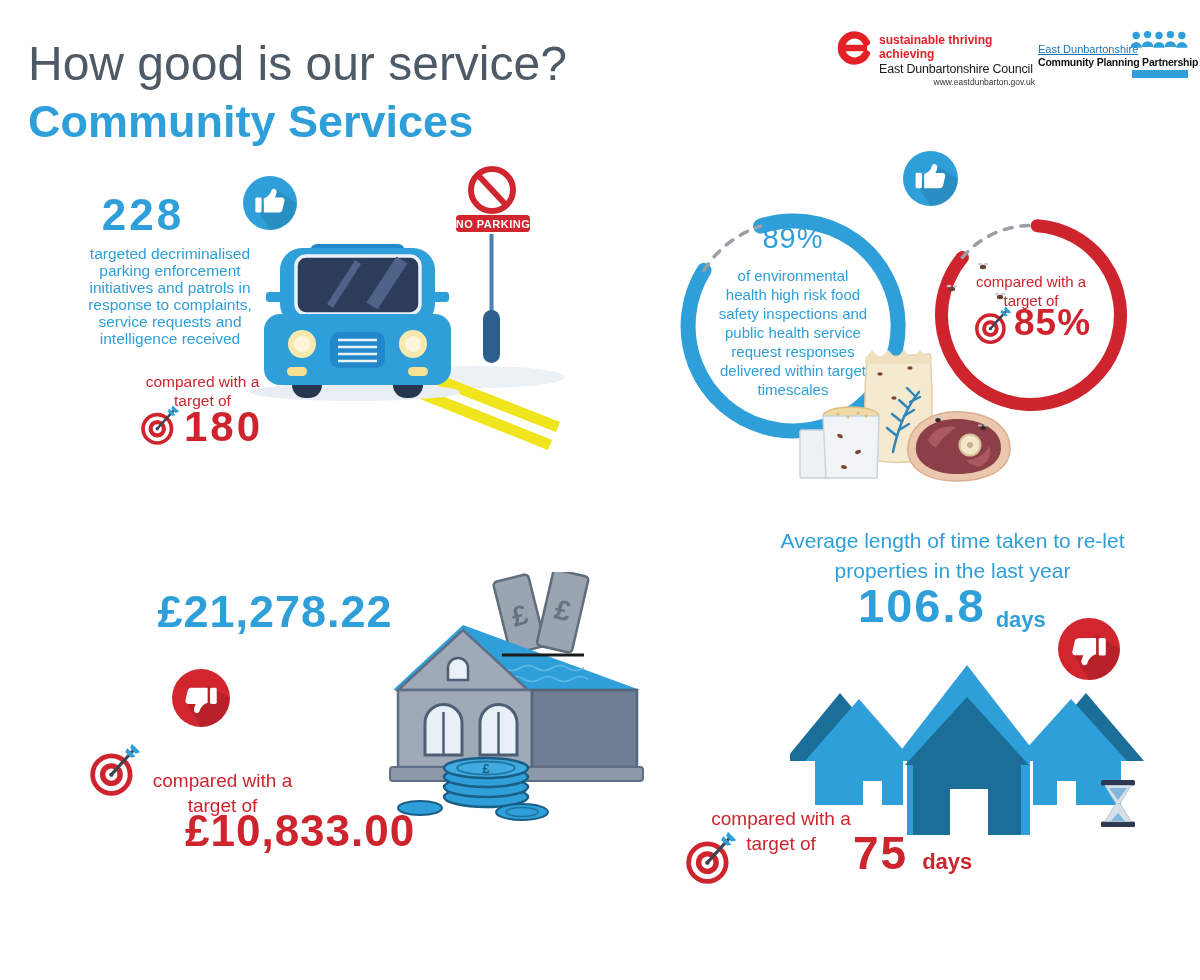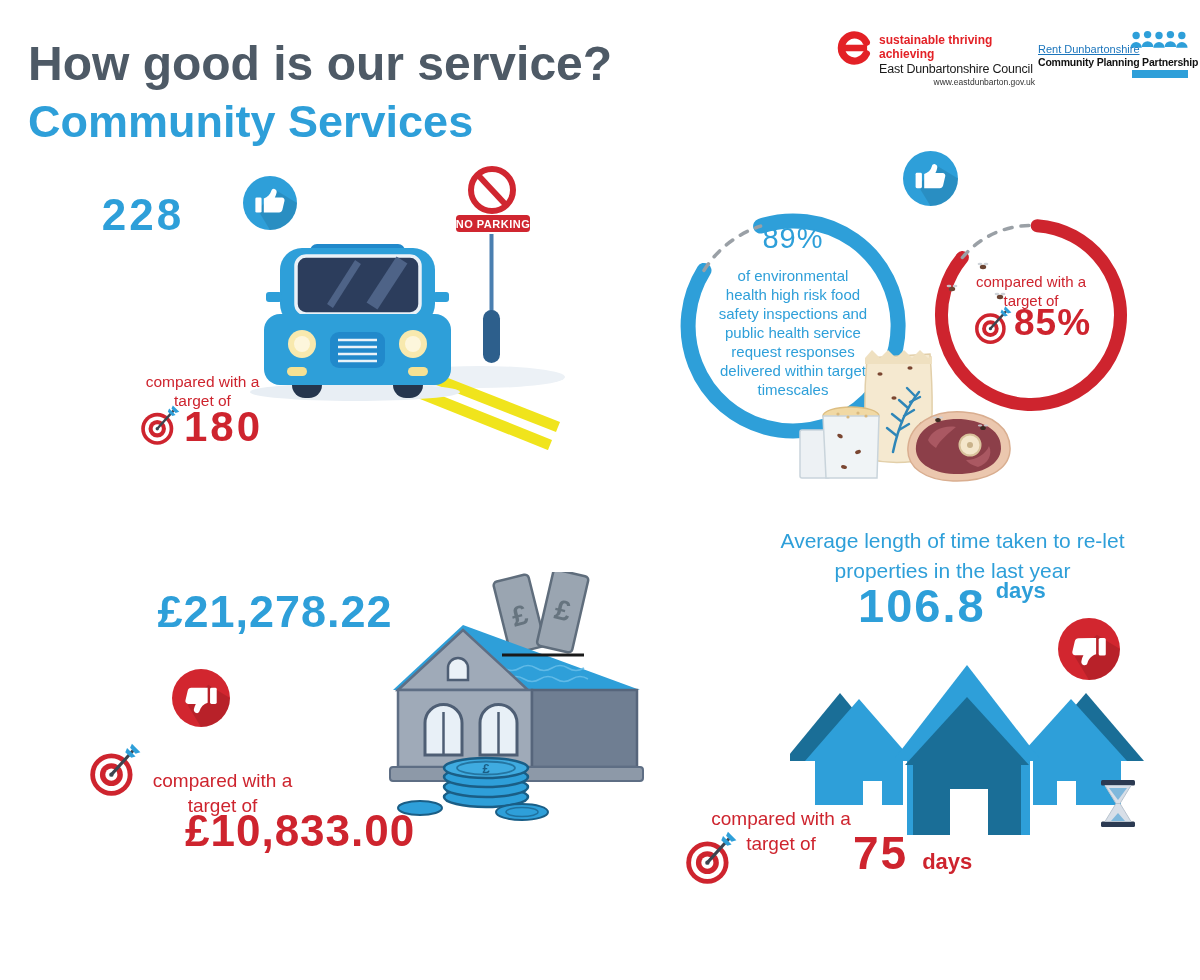--- a/index.html
+++ b/index.html
@@ -8,21 +8,21 @@
   }
   *{margin:0;padding:0;box-sizing:border-box}
   body{background:#fff;font-family:"Liberation Sans",sans-serif}
   #canvas{position:relative;width:1200px;height:980px;background:#fff;overflow:hidden}
   .abs{position:absolute}
   .pre{white-space:pre-line}
   .blue{color:var(--blue)} .red{color:var(--red)}
   .ctr{text-align:center}
 
   
-  #title{left:28px;top:36px;font-size:48px;color:var(--slate);letter-spacing:0;font-weight:700}
+  #title{left:28px;top:36px;font-size:48px;color:var(--slate);letter-spacing:0;font-weight:400}
   #subtitle{left:28px;top:96px;font-size:45px;color:var(--blue);font-weight:700}
 
   
   #logo-council{left:836px;top:30px;display:flex;gap:7px}
   #logo-council .txt{width:156px}
   #logo-council .tagline{font-size:12px;color:#E32126;font-weight:700;margin-top:3px}
   #logo-council .cname{font-size:12.5px;color:#1a1a1a;font-weight:400;margin-top:1px;letter-spacing:-.2px}
   #logo-council .curl{font-size:8.5px;color:#333;text-align:right;margin-top:1px}
 
   
@@ -59,21 +59,21 @@
   #rt-title{left:130px;top:551px;width:305px;font-size:20.5px;font-weight:400}
   #rt-value{left:115px;top:586px;width:320px;font-size:45px;font-weight:700;letter-spacing:1px}
   #rt-thumb{left:172px;top:669px}
   #rt-house{left:388px;top:572px}
   #rt-target-icon{left:86px;top:742px}
   #rt-compare{left:145px;top:768px;width:155px;font-size:19px;line-height:25px}
   #rt-target{left:185px;top:806px;font-size:44px;font-weight:700;letter-spacing:1px}
 
   
   #rl-title{left:755px;top:526px;width:395px;font-size:21px;line-height:30px}
-  #rl-value-row{left:858px;top:578px;display:flex;align-items:flex-start;gap:10px}
+  #rl-value-row{left:858px;top:578px;display:flex;align-items:flex-end;gap:10px}
   #rl-value-row .big{font-size:47px;font-weight:700;letter-spacing:2px}
   #rl-value-row .unit{font-size:22px;font-weight:700}
   #rl-thumb{left:1058px;top:618px}
   #rl-houses{left:790px;top:655px}
   #rl-hourglass{left:1101px;top:780px}
   #rl-compare{left:702px;top:806px;width:158px;font-size:19px;line-height:25px}
   #rl-target-icon{left:682px;top:830px}
   #rl-target-row{left:853px;top:826px;display:flex;align-items:baseline;gap:14px}
   #rl-target-row .big{font-size:46px;font-weight:700;letter-spacing:2px}
   #rl-target-row .unit{font-size:22px;font-weight:700}
@@ -106,34 +106,40 @@
         <circle cx="20" cy="5" r="4.2"></circle>
           <path d="M13.5 19 a6.5 6.5 0 0 1 13 0 z"></path>
         <circle cx="33" cy="6" r="4.2"></circle>
           <path d="M26.5 20 a6.5 6.5 0 0 1 13 0 z"></path>
         <circle cx="46" cy="5" r="4.2"></circle>
           <path d="M39.5 19 a6.5 6.5 0 0 1 13 0 z"></path>
         <circle cx="59" cy="6" r="4.2"></circle>
           <path d="M52.5 20 a6.5 6.5 0 0 1 13 0 z"></path>
       </g>
     </svg>
-    <div id="cpp-line1">Rent Dunbartonshire</div>
+    <div id="cpp-line1">East Dunbartonshire</div>
     <div id="cpp-line2">Community Planning Partnership</div>
     <div id="cpp-bar"></div>
   </div>
 
   <div class="abs ctr blue" id="pk-value">228</div>
 
   <svg class="abs" id="pk-thumb" width="54" height="54" viewBox="0 0 48 48">
     <circle cx="24" cy="24" r="24" fill="#2E9FD9"></circle>
     <path d="M24 48 A24 24 0 0 0 48 24 L30 13 L13 30 Z" fill="rgba(0,0,0,0.10)"></path>
     <rect x="11" y="19" width="5.5" height="13.5" rx="1.2" fill="#fff"></rect>
     <path d="M18.5 32.5 L18.5 20 C21.8 19 24.3 16.5 25.2 13.2 C25.5 12 26.7 11.2 27.9 11.5 C29.3 11.8 30.2 13.2 29.9 14.6 C29.6 16.2 29.1 17.7 28.3 19.1 L34.6 19.1 C36.1 19.1 37.2 20.5 36.9 21.9 L35 30 C34.7 31.4 33.5 32.4 32.1 32.4 L21 32.5 Z" fill="#fff"></path>
   </svg>
 
+  <div class="abs ctr blue pre" id="pk-desc">targeted decriminalised
+parking enforcement
+initiatives and patrols in
+response to complaints,
+service requests and
+intelligence received</div>
   <div class="abs ctr red pre" id="pk-compare">compared with a
 target of</div>
 
   <svg class="abs" id="pk-target-icon" width="44" height="44" viewBox="0 0 48 48">
     <circle cx="21" cy="27" r="17.5" fill="#CE242E"></circle>
       <circle cx="21" cy="27" r="13.5" fill="#fff"></circle>
     <circle cx="21" cy="27" r="9.5" fill="#CE242E"></circle>
       <circle cx="21" cy="27" r="5" fill="#fff"></circle>
     <circle cx="21" cy="27" r="1.8" fill="#3C4450"></circle>
     <line x1="21" y1="27" x2="39" y2="7" stroke="#3C4450" stroke-width="2.6"></line>

